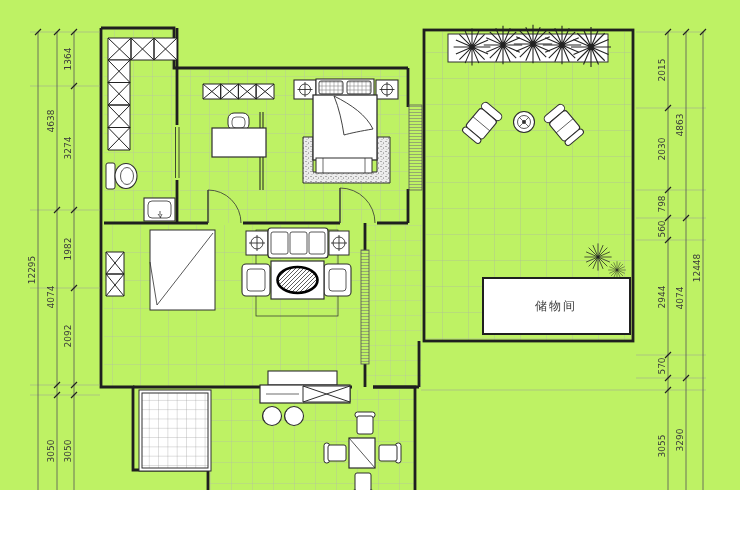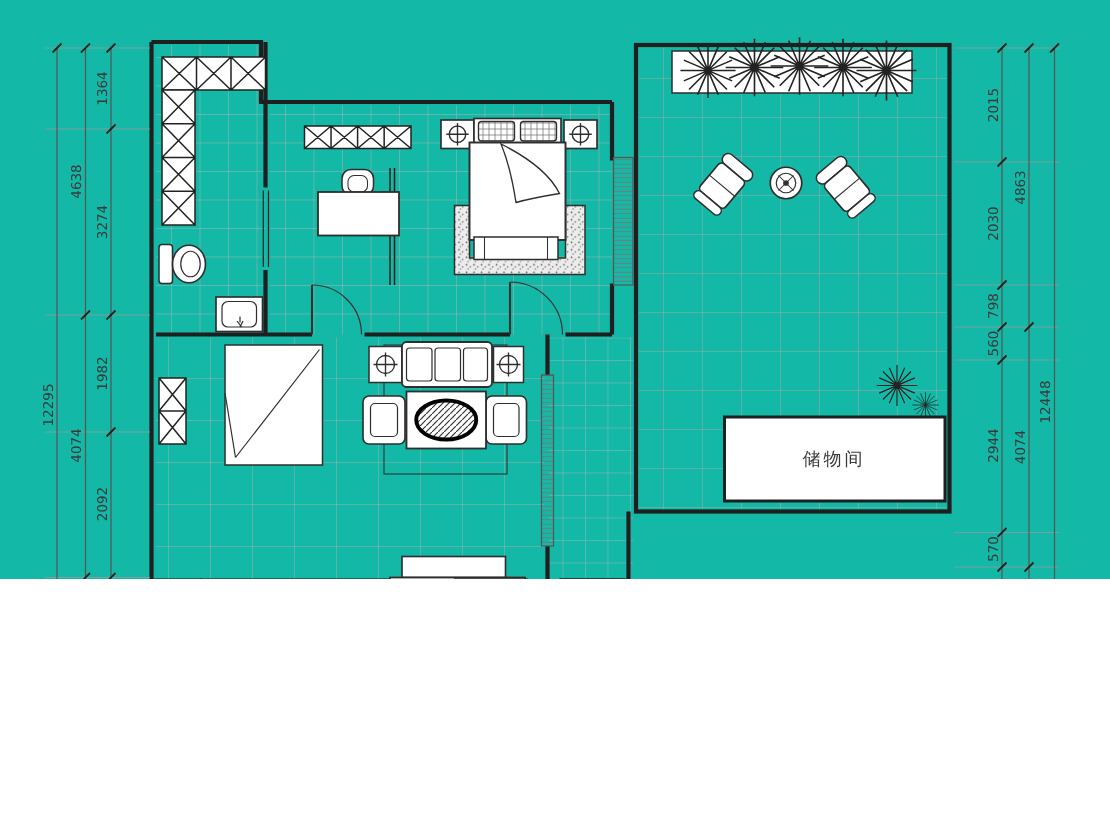--- a/index.html
+++ b/index.html
@@ -1,16 +1,16 @@
 <!DOCTYPE html>
 <html><head>
 <meta charset="utf-8">
 <style>
   html,body{margin:0;padding:0;background:#ffffff;}
-  .stage{position:relative;width:740px;height:386px;background:#14b8a6;overflow:hidden;
+  .stage{position:relative;width:740px;height:490px;background:#bef264;overflow:hidden;
          font-family:"DejaVu Sans", sans-serif;}
   svg{display:block;}
   text.dim{font-family:"DejaVu Sans", sans-serif;font-size:9px;fill:#3a3a3a;}
   text.room{font-family:"DejaVu Sans", sans-serif;font-size:12px;fill:#3a3a3a;letter-spacing:2px;}
 </style>
 </head>
 <body>
 
 <div class="stage">
 <svg width="740" height="542" viewBox="0 0 740 542">

